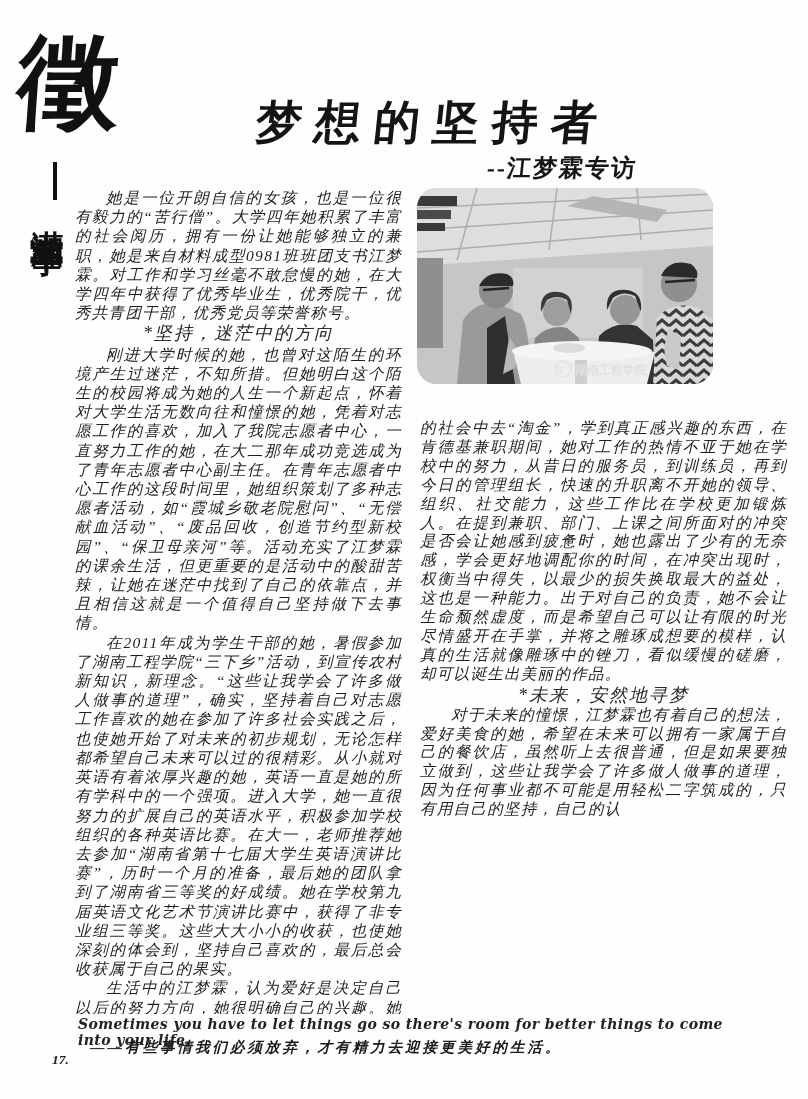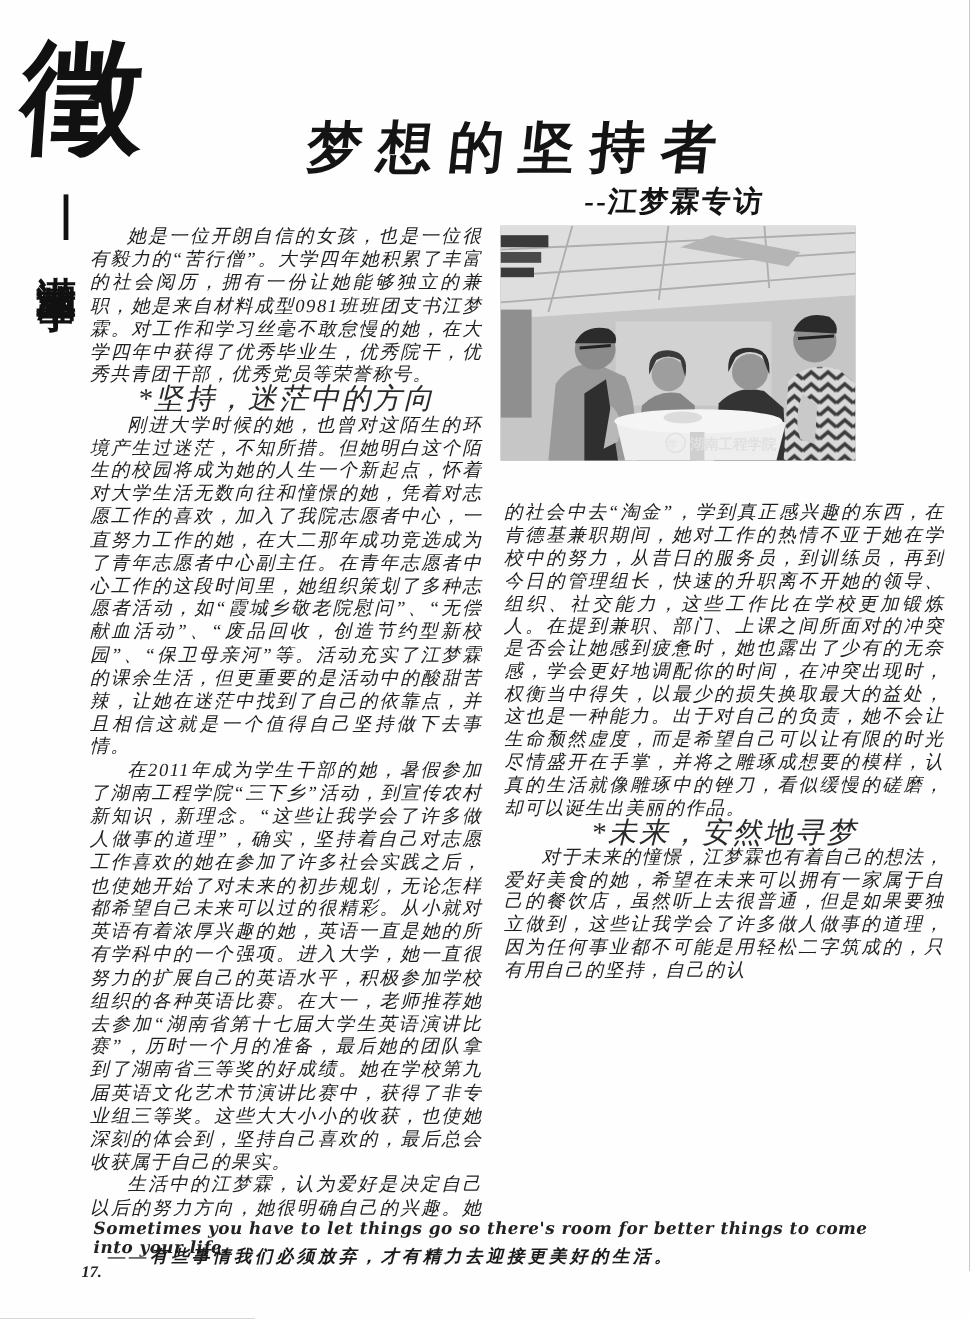--- a/index.html
+++ b/index.html
@@ -36,40 +36,40 @@
   }
   
   .col{position:absolute;text-align:justify;text-justify:inter-ideograph;
     font-size:15.5px;line-height:19.2px;letter-spacing:1.3px;color:#1e1e1e;font-style:italic;}
   .col-left{left:75px;top:188px;width:327px;height:826px;overflow:hidden;}
   .col-right{left:420px;top:389px;width:367px;height:624px;overflow:hidden;line-height:18.9px;margin-top:30px;}
   .col p{margin:0;}
   .col p.indent{text-indent:2em;}
   .sec-heading{
     margin:2px 0 1px 0;text-align:center;font-weight:400;
-    font-size:24px;letter-spacing:2px;color:#2a2a2a;white-space:nowrap;
+    font-size:18px;letter-spacing:2px;color:#2a2a2a;white-space:nowrap;
   }
   
   .photo{
     position:absolute;left:417px;top:188px;width:296px;height:196px;
-    background:#c2c2c2;overflow:hidden;
+    background:#c2c2c2;overflow:hidden;border-radius:20px;
   }
   .photo svg{display:block;}
   
   .quote-en{
     position:absolute;left:78px;top:1016px;width:680px;
     font-style:italic;font-weight:700;font-size:14px;letter-spacing:0.4px;color:#222;
     font-family:"DejaVu Serif","Liberation Serif",serif;
   }
   .quote-zh{
     position:absolute;left:90px;top:1038px;width:600px;
     font-weight:900;font-style:italic;font-size:14.5px;letter-spacing:3px;color:#1a1a1a;
   }
   .pagenum{
-    position:absolute;left:68px;top:1052px;
+    position:absolute;left:52px;top:1052px;
     font-style:italic;font-weight:700;font-size:13.5px;color:#222;
   }
 </style>
 </head>
 <body>
 
 <div class="page">
 
   <div class="masthead-char">徵</div>
   <div class="masthead-dash"></div>

